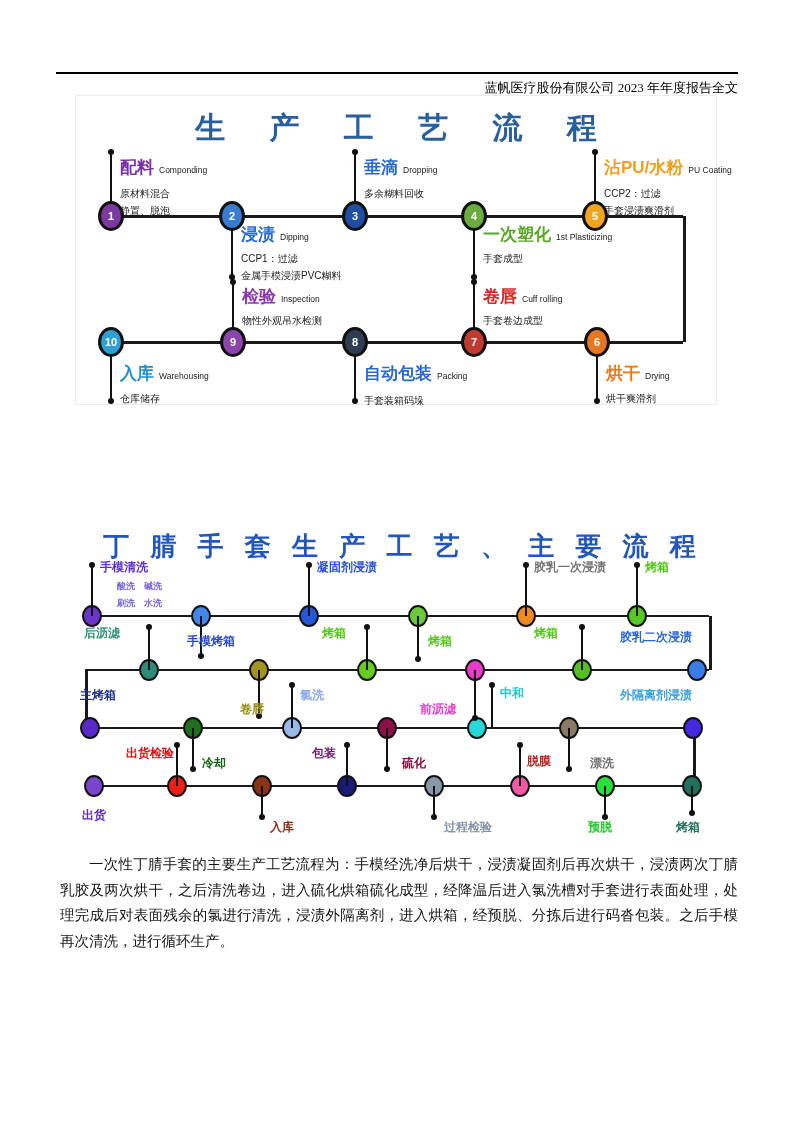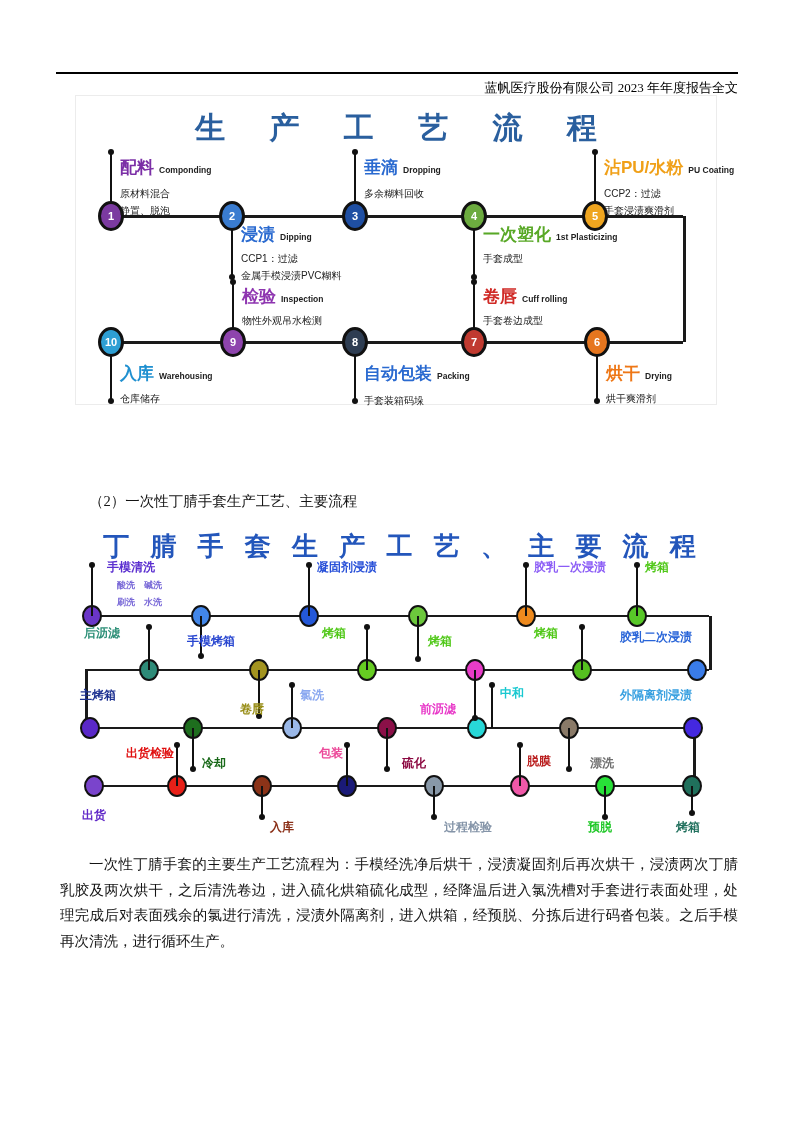--- a/index.html
+++ b/index.html
@@ -18,25 +18,25 @@
   .d1 .dtitle{top:12px;font-size:30px;letter-spacing:18px;text-indent:18px;}
   .d2 .dtitle{top:6px;font-size:26px;letter-spacing:7px;text-indent:7px;}
   .fl{position:absolute;background:#1a1a1a;}
   .node{position:absolute;width:26px;height:30px;border:3px solid #111;border-radius:50%;
         box-sizing:border-box;display:flex;align-items:center;justify-content:center;
         font-family:"Liberation Sans","DejaVu Sans",sans-serif;font-weight:bold;color:#fff;font-size:11px;}
   .stem{position:absolute;width:2px;background:#111;}
   .sdot{position:absolute;width:6px;height:6px;border-radius:50%;background:#111;}
   .lbl{position:absolute;white-space:nowrap;font-family:"Liberation Sans","DejaVu Sans",sans-serif;}
   .lbl .nm{font-weight:bold;font-size:17px;}
-  .lbl .en{font-size:8.5px;color:#222;margin-left:5px;font-weight:bold;}
+  .lbl .en{font-size:8.5px;color:#222;margin-left:5px;font-weight:normal;}
   .lbl .sub{font-size:10px;color:#222;line-height:13.5px;font-weight:normal;margin-top:3px;}
   .dot2{position:absolute;border:2px solid #111;border-radius:50%;box-sizing:border-box;}
-  .lbl2{position:absolute;white-space:nowrap;font-family:Liberation Mono, monospace;
-        font-weight:bold;font-size:12px;text-align:center;}
+  .lbl2{position:absolute;white-space:nowrap;font-family:Liberation Serif, serif;
+        font-weight:bold;font-size:12px;}
   .lbl2 .sub{font-size:9px;line-height:13px;font-weight:bold;margin-top:4px;padding-left:17px;}
 </style>
 </head>
 <body>
 
 <div id="page">
 
   <div class="hdr">蓝帆医疗股份有限公司 2023 年年度报告全文</div>
   <div class="hrule"></div>
 
@@ -136,21 +136,20 @@
           <span>10</span>
         </div>
         <div class="lbl" style="left: 44px; top: 266px;"><span class="nm" style="color: rgb(32, 144, 208);">入库</span><span class="en">Warehousing</span></div>
         <div class="lbl" style="left: 44px; top: 293px;">
           <div class="sub">仓库储存</div>
         </div>
       </div>
   </div>
 
 
-  <div class="headline" style="top:492px;">（2）一次性丁腈手套生产工艺、主要流程</div>
 
   <div class="diagram d2">
     <div class="dtitle" style="color: rgb(35, 86, 187);">丁 腈 手 套 生 产 工 艺 、 主 要 流 程</div>
     <div class="canvas">
         <div class="fl" style="left: 20px; top: 91.75px; width: 617px; height: 2.5px;"></div>
         <div class="fl" style="left: 637px; top: 93px; width: 2.5px; height: 54px;"></div>
         <div class="fl" style="left: 13px; top: 145.75px; width: 624px; height: 2.5px;"></div>
         <div class="fl" style="left: 13px; top: 147px; width: 2.5px; height: 58px;"></div>
         <div class="fl" style="left: 13px; top: 203.75px; width: 608px; height: 2.5px;"></div>
         <div class="fl" style="left: 621px; top: 205px; width: 2.5px; height: 58px;"></div>
@@ -189,21 +188,21 @@
           <div class="sub" style="color: rgb(122, 106, 216);">酸洗　碱洗</div>
           <div class="sub" style="color: rgb(122, 106, 216);">刷洗　水洗</div>
         </div>
         <div class="stem" style="left: 236px; top: 42px; height: 51px;"></div>
         <div class="sdot" style="left: 234px; top: 39px;"></div>
         <div class="lbl2" style="left: 245px; top: 36px; color: rgb(40, 80, 216);">
           <div>凝固剂浸渍</div>
         </div>
         <div class="stem" style="left: 453px; top: 42px; height: 51px;"></div>
         <div class="sdot" style="left: 451px; top: 39px;"></div>
-        <div class="lbl2" style="left: 462px; top: 36px; color: #8b5cf6;">
+        <div class="lbl2" style="left: 462px; top: 36px; color: #737373;">
           <div>胶乳一次浸渍</div>
         </div>
         <div class="stem" style="left: 564px; top: 42px; height: 51px;"></div>
         <div class="sdot" style="left: 562px; top: 39px;"></div>
         <div class="lbl2" style="left: 573px; top: 36px; color: rgb(80, 200, 24);">
           <div>烤箱</div>
         </div>
         <div class="stem" style="left: 76px; top: 104px; height: 43px;"></div>
         <div class="sdot" style="left: 74px; top: 101px;"></div>
         <div class="lbl2" style="left: 12px; top: 102px; color: rgb(46, 144, 120);">
@@ -263,21 +262,21 @@
         <div class="lbl2" style="left: 54px; top: 222px; color: rgb(224, 16, 16);">
           <div>出货检验</div>
         </div>
         <div class="stem" style="left: 120px; top: 205px; height: 40px;"></div>
         <div class="sdot" style="left: 118px; top: 243px;"></div>
         <div class="lbl2" style="left: 130px; top: 232px; color: rgb(24, 104, 24);">
           <div>冷却</div>
         </div>
         <div class="stem" style="left: 274px; top: 222px; height: 41px;"></div>
         <div class="sdot" style="left: 272px; top: 219px;"></div>
-        <div class="lbl2" style="left: 240px; top: 222px; color: #ec4899; margin-left: 7px;">
+        <div class="lbl2" style="left: 240px; top: 222px; color: #701a75;">
           <div>包装</div>
         </div>
         <div class="stem" style="left: 314px; top: 205px; height: 40px;"></div>
         <div class="sdot" style="left: 312px; top: 243px;"></div>
         <div class="lbl2" style="left: 330px; top: 232px; color: rgb(139, 8, 64);">
           <div>硫化</div>
         </div>
         <div class="stem" style="left: 447px; top: 222px; height: 41px;"></div>
         <div class="sdot" style="left: 445px; top: 219px;"></div>
         <div class="lbl2" style="left: 455px; top: 230px; color: #b91c1c;">

